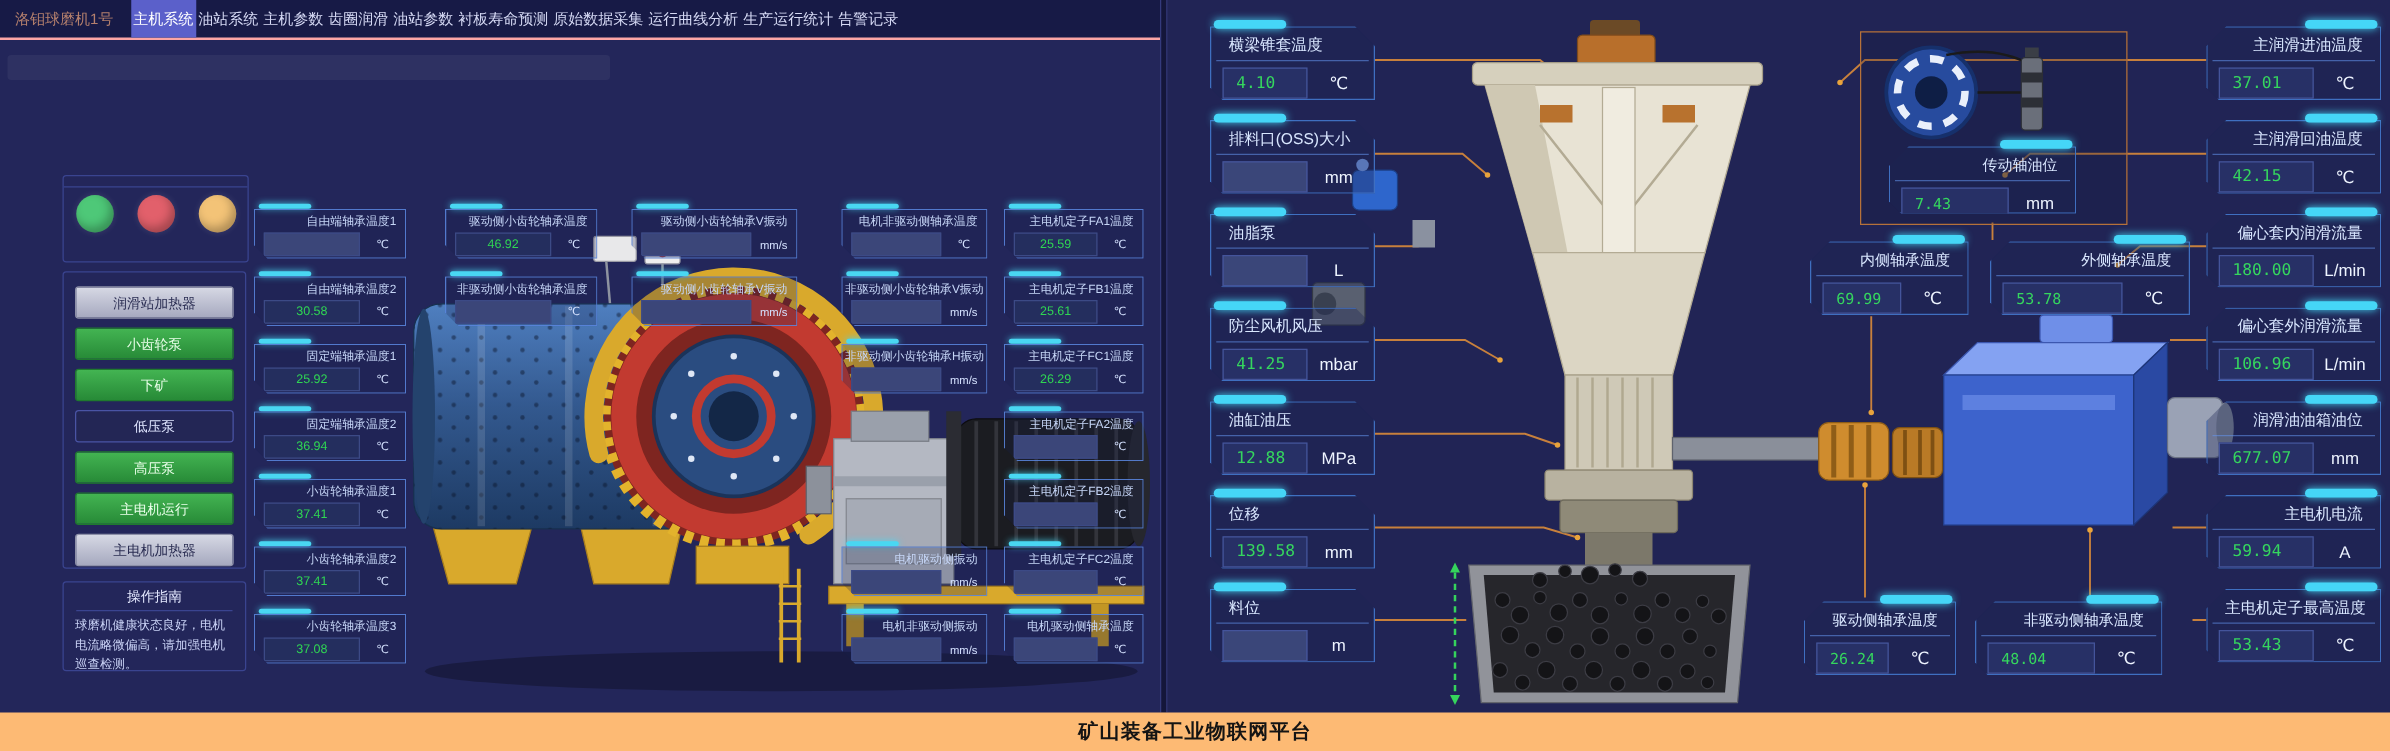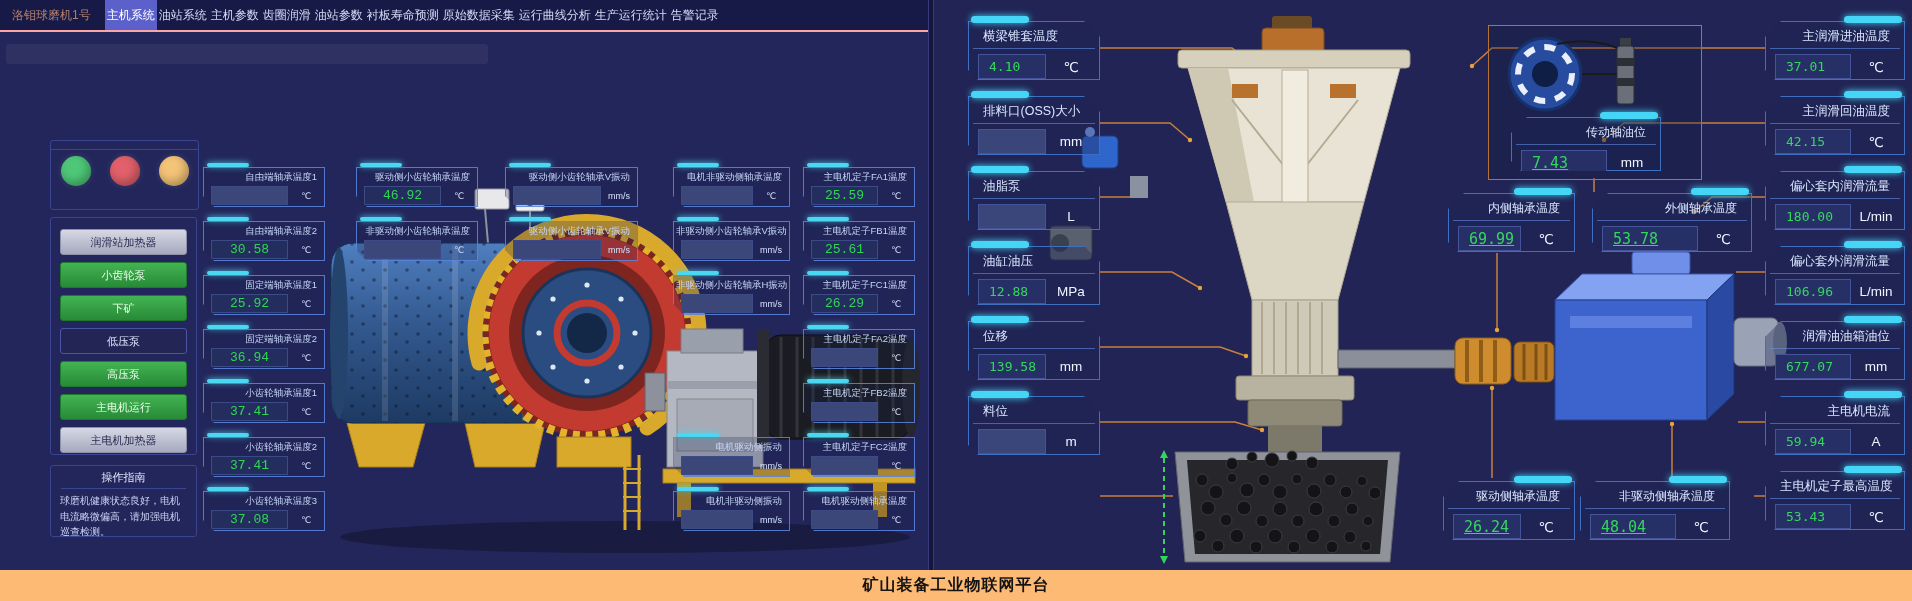--- a/index.html
+++ b/index.html
@@ -38,41 +38,41 @@
   .guide-title{font-size:11px;color:#e4e9ff;text-align:center;padding:4px 0 3px;border-bottom:1px solid #3a4490;margin:0 10px;}
   .guide-text{font-size:10px;color:#c9d2f5;line-height:1.55;padding:4px 9px 0 9px;}
 
   
   .lcol{position:absolute;z-index:3;}
   .lbox{position:relative;height:44px;margin-bottom:10px;}
   .lbox-accent{position:absolute;top:0;left:4px;width:42px;height:4px;background:#49d7f2;border-radius:3px;box-shadow:0 0 6px #49d7f2;}
   .lbox-frame{position:absolute;top:4px;left:0;right:0;bottom:0;border:1px solid rgba(92,136,226,.85);clip-path:polygon(0 0,100% 0,100% 100%,11px 100%,0 calc(100% - 11px));background:rgba(25,32,75,.25);}
   .lbox-label{font-size:9.5px;color:#c6d6f7;text-align:right;padding:3px 7px 0 2px;white-space:nowrap;overflow:hidden;}
   .lbox-row{display:flex;align-items:center;gap:4px;padding:2px 4px 0 7px;}
-  .lbox-value{flex:1;height:17px;background:#242e5e;border:1px solid #3c4a86;color:#2fd653;font-family:Liberation Mono, monospace;font-size:13px;display:flex;align-items:center;justify-content:center;}
+  .lbox-value{flex:1;height:17px;background:#242e5e;border:1px solid #3c4a86;color:#2fd653;font-family:Liberation Sans, sans-serif;font-size:10px;display:flex;align-items:center;justify-content:center;}
   .lbox.blank .lbox-value{background:#3b4679;}
   .lbox-unit{width:28px;font-size:9px;color:#d5e2ff;text-align:center;}
   .lbox.ghost .lbox-frame{border-color:rgba(80,115,190,.4);background:transparent;}
   .ghost-col{position:absolute;z-index:1;}
 
   
   .rcol{position:absolute;z-index:3;}
   .rbox{position:relative;height:62px;margin-bottom:13px;}
   .rbox-accent{position:absolute;top:-2px;left:3px;width:58px;height:7px;background:#45d6f7;border-radius:4px;box-shadow:0 0 7px #45d6f7;z-index:2;}
   .rbox--r .rbox-accent{left:auto;right:3px;}
   .rbox-frame{position:absolute;top:3px;left:0;right:0;bottom:0;border:1px solid #3f6fc0;background:rgba(28,36,84,.35);clip-path:polygon(0 0,calc(100% - 16px) 0,100% 16px,100% 100%,10px 100%,0 calc(100% - 10px));}
   .rbox--r .rbox-frame{clip-path:polygon(16px 0,100% 0,100% 100%,10px 100%,0 calc(100% - 10px),0 16px);}
   .rbox-label{font-size:12.5px;color:#d9e7ff;padding:6px 10px 3px 10px;border-bottom:1px solid rgba(100,150,240,.55);margin:0 4px;white-space:nowrap;overflow:hidden;}
   .rbox--r .rbox-label{text-align:right;}
   .rbox-row{display:flex;align-items:center;gap:7px;padding:5px 10px 0 9px;}
   .rbox-value{flex:1;height:23px;background:#273066;border:1px solid #44549b;color:#35d65e;font-family:"DejaVu Sans Mono",monospace;font-size:13px;display:flex;align-items:center;padding-left:10px;}
   .rbox.blank .rbox-value{background:#3a4679;}
   .rbox-unit{min-width:36px;color:#eef4ff;font-size:13.5px;text-align:center;white-space:nowrap;}
   .obox .rbox-label{font-size:12px;}
-  .obox .rbox-value{font-size:15px;text-decoration:underline;}
+  .obox .rbox-value{font-size:12px;}
 
   
   .coupling-box{position:absolute;left:556px;top:25px;width:212px;height:153px;border:1.5px solid #b5713a;z-index:4;background:rgba(20,24,60,.25);}
   .coupling-art{position:absolute;left:8px;top:4px;width:200px;height:85px;}
   .coupling-field{position:absolute;left:22px;top:88px;width:150px;height:57px;}
 
   
   .mill-left{position:absolute;left:325px;top:185px;width:620px;height:380px;z-index:2;}
   .mill-right{position:absolute;left:0;top:0;width:980px;height:570px;z-index:2;}
 
@@ -623,20 +623,30 @@
       <div class="rbox-label">油脂泵</div>
       <div class="rbox-row">
         <div class="rbox-value"></div>
         <div class="rbox-unit">L</div>
       </div>
     </div>
   </div>
         <div class="rbox">
     <div class="rbox-accent"></div>
     <div class="rbox-frame">
+      <div class="rbox-label">防尘风机风压</div>
+      <div class="rbox-row">
+        <div class="rbox-value">41.25</div>
+        <div class="rbox-unit">mbar</div>
+      </div>
+    </div>
+  </div>
+        <div class="rbox">
+    <div class="rbox-accent"></div>
+    <div class="rbox-frame">
       <div class="rbox-label">油缸油压</div>
       <div class="rbox-row">
         <div class="rbox-value">12.88</div>
         <div class="rbox-unit">MPa</div>
       </div>
     </div>
   </div>
         <div class="rbox">
     <div class="rbox-accent"></div>
     <div class="rbox-frame">
@@ -770,21 +780,21 @@
     <div class="rbox rbox--r obox" style="position:absolute;left:660px;top:190px;width:124px;z-index:3;padding-left:36px;">
       <div class="rbox-accent"></div>
       <div class="rbox-frame">
         <div class="rbox-label">外侧轴承温度</div>
         <div class="rbox-row">
           <div class="rbox-value">53.78</div>
           <div class="rbox-unit">℃</div>
         </div>
       </div>
     </div>
-    <div class="rbox rbox--r obox" style="position:absolute;left:511px;top:478px;width:132px;z-index:3;">
+    <div class="rbox rbox--r obox" style="position:absolute;left:511px;top:478px;width:122px;z-index:3;">
       <div class="rbox-accent"></div>
       <div class="rbox-frame">
         <div class="rbox-label">驱动侧轴承温度</div>
         <div class="rbox-row">
           <div class="rbox-value">26.24</div>
           <div class="rbox-unit">℃</div>
         </div>
       </div>
     </div>
     <div class="rbox rbox--r obox" style="position:absolute;left:648px;top:478px;width:150px;z-index:3;">

